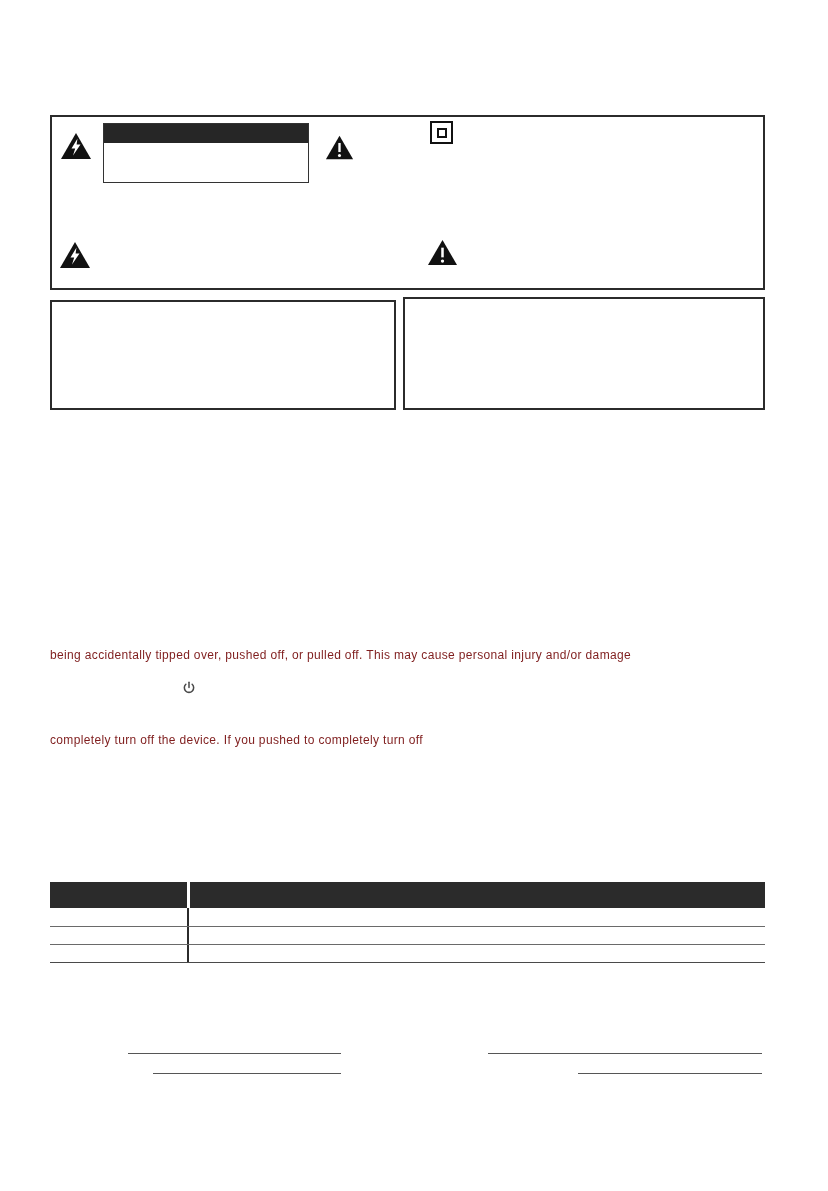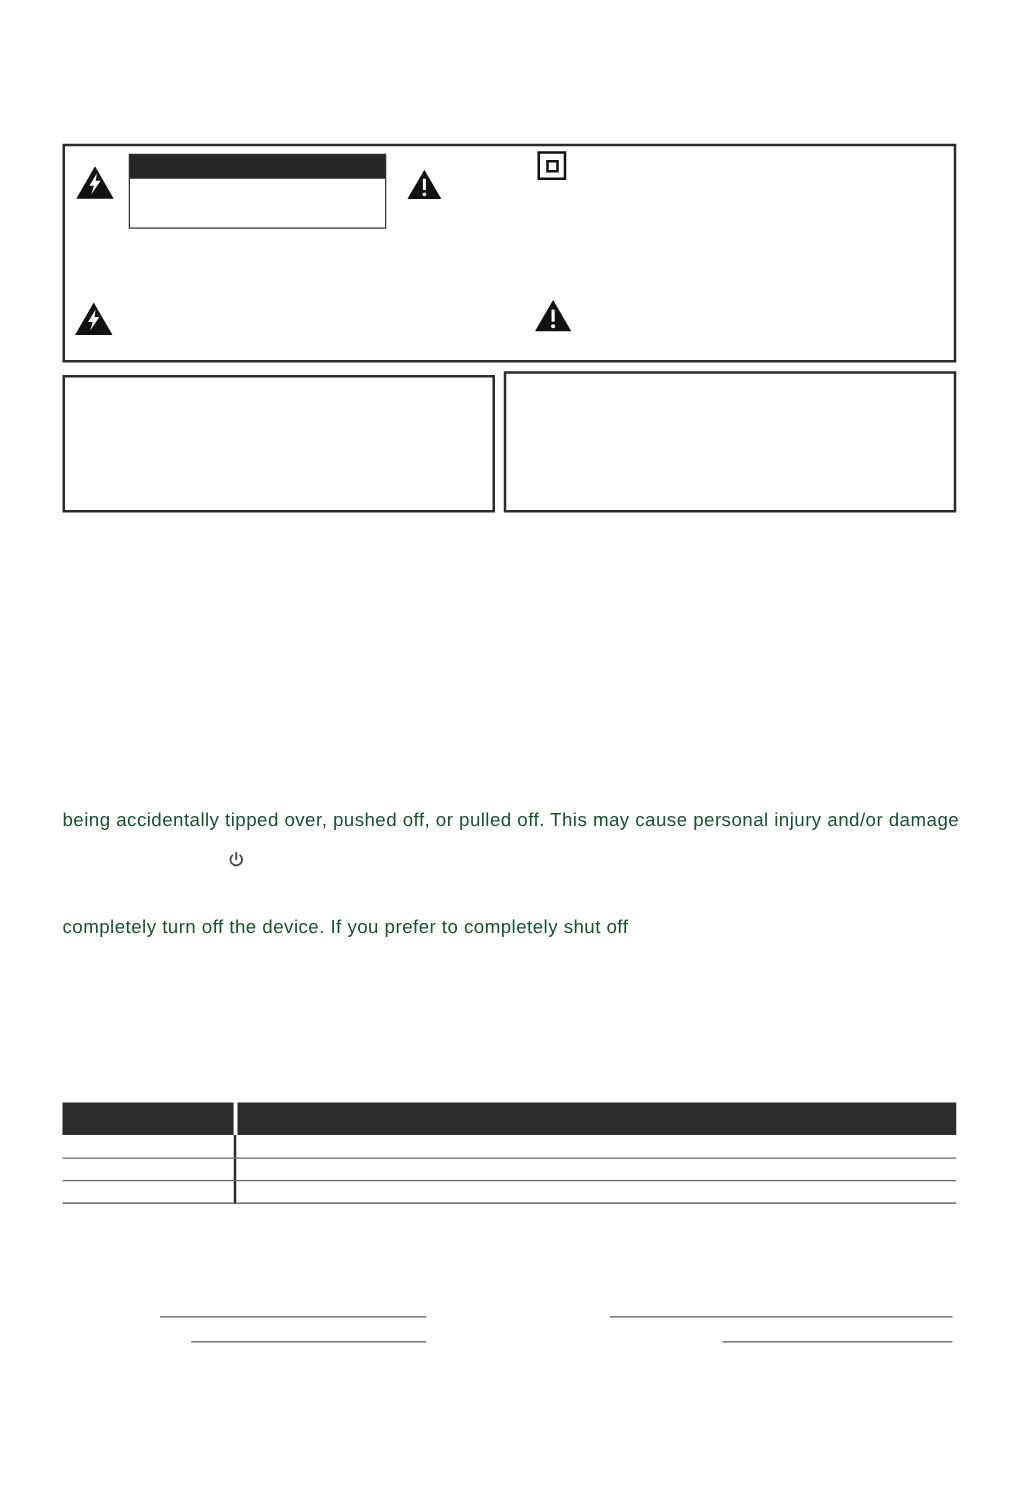--- a/index.html
+++ b/index.html
@@ -1,21 +1,21 @@
 <!DOCTYPE html>
 <html><head>
 <meta charset="utf-8">
 <style>
   * { margin:0; padding:0; box-sizing:border-box; }
   html,body { background:#ffffff; }
   body { font-family:"Liberation Sans", sans-serif; }
   .page { position:relative; width:828px; height:1191px; background:#ffffff; overflow:hidden; margin:0 auto; }
   .abs { position:absolute; }
   .panel { border:2px solid #2b2b2b; background:#ffffff; }
-  .txt { font-size:15px; letter-spacing:0.35px; color:#14532d; white-space:nowrap;text-align:center; }
+  .txt { font-size:12px; letter-spacing:0.35px; color:#7f1d1d; white-space:nowrap;text-align:center; }
   .hline { height:1px; background:#6a6a6a; }
   .sigline { height:1px; background:#565656; }
   .caution-box { border:1px solid #333333; background:#ffffff; }
   .caution-head { width:100%; height:19px; background:#262626; color:#ffffff; font-size:11px; text-align:center; overflow:hidden; }
   .dbl-square-outer { border:2px solid #111111; background:#ffffff; display:flex; align-items:center; justify-content:center; }
   .dbl-square-inner { border:2px solid #111111; width:10px; height:10px; }
   .tbl-header { display:flex; }
   .tbl-header .hcell { background:#2b2b2b; height:26px; color:#ffffff; font-size:12px; }
   .tbl-header .hgap { width:3px; background:#ffffff; height:26px; }
   .tbl-cell { font-size:11px; color:#4f4f4f; }
@@ -63,21 +63,21 @@
   <div class="abs panel" style="left:403px; top:297px; width:362px; height:113px;"></div>
 
   <div class="abs txt" style="left:50px; top:648px;">being accidentally tipped over, pushed off, or pulled off. This may cause personal injury and/or damage</div>
 
   <svg class="abs" style="left:182px; top:681px;" width="14" height="14" viewBox="0 0 24 24">
     <path d="M12 2 V11" stroke="#4a4a4a" stroke-width="2.6" fill="none" stroke-linecap="round"></path>
     <path d="M6.6 5.6 a8 8 0 1 0 10.8 0" stroke="#4a4a4a" stroke-width="2.6" fill="none" stroke-linecap="round"></path>
   </svg>
 
 
-  <div class="abs txt" style="left:50px; top:733px;">completely turn off the device. If you prefer to completely shut off</div>
+  <div class="abs txt" style="left:50px; top:733px;">completely turn off the device. If you pushed to completely turn off</div>
 
   <div class="abs" style="left:50px; top:882px; width:715px;">
 
     <div class="tbl-header">
       <div class="hcell" style="width:137px;"></div>
       <div class="hgap"></div>
       <div class="hcell" style="flex:1;"></div>
     </div>
 
     <div style="position:relative; height:55px;">

